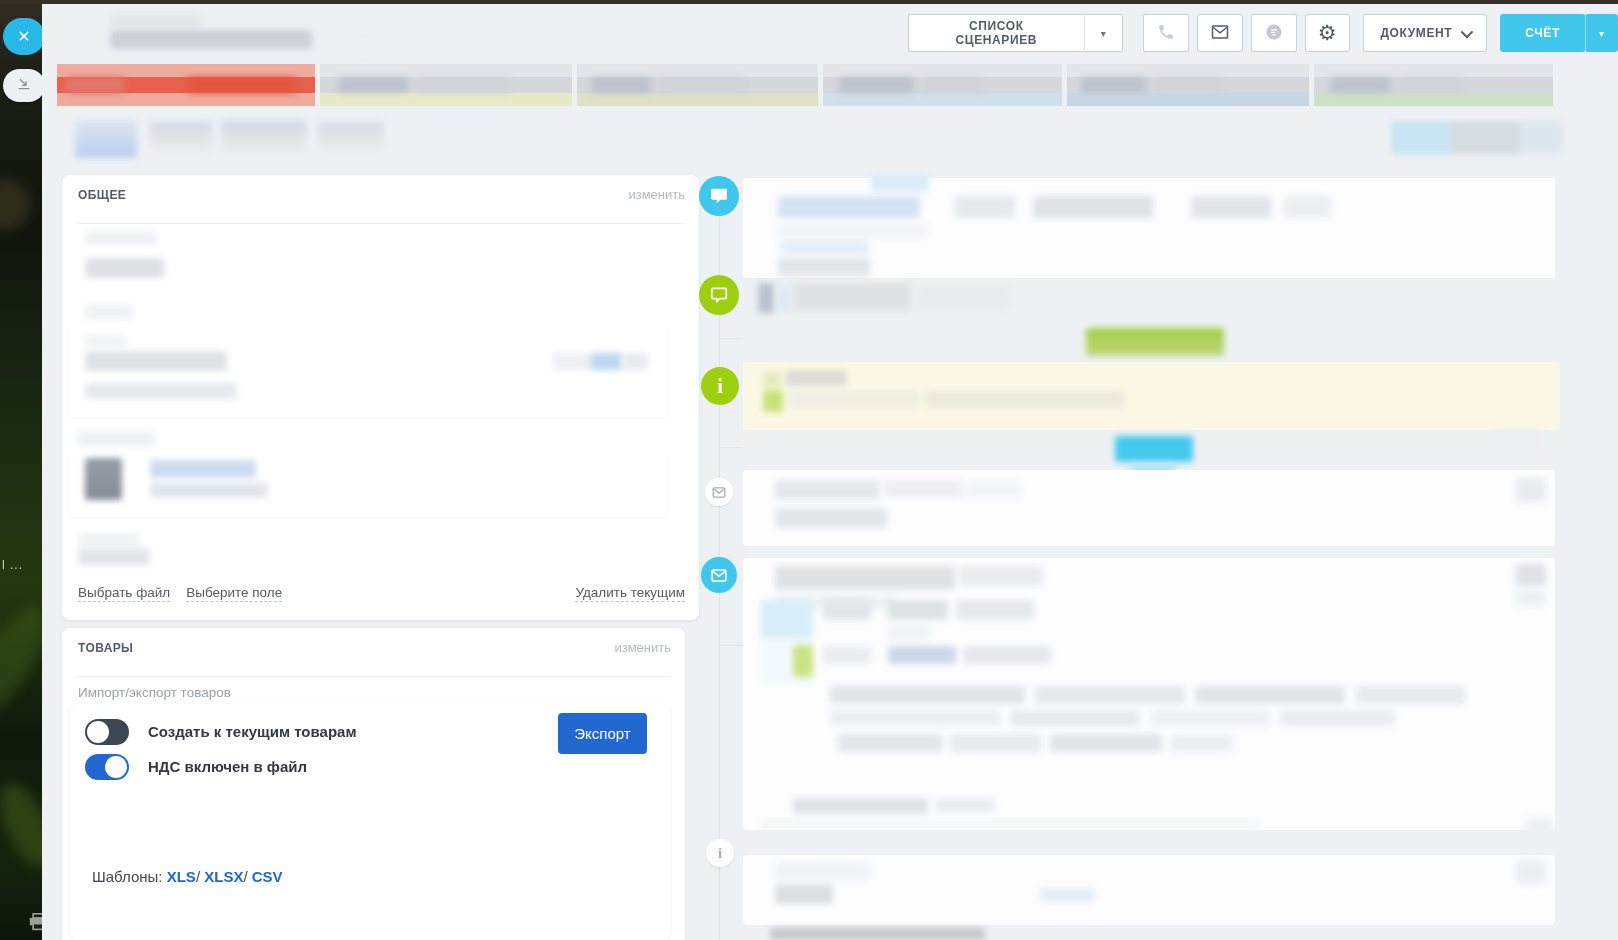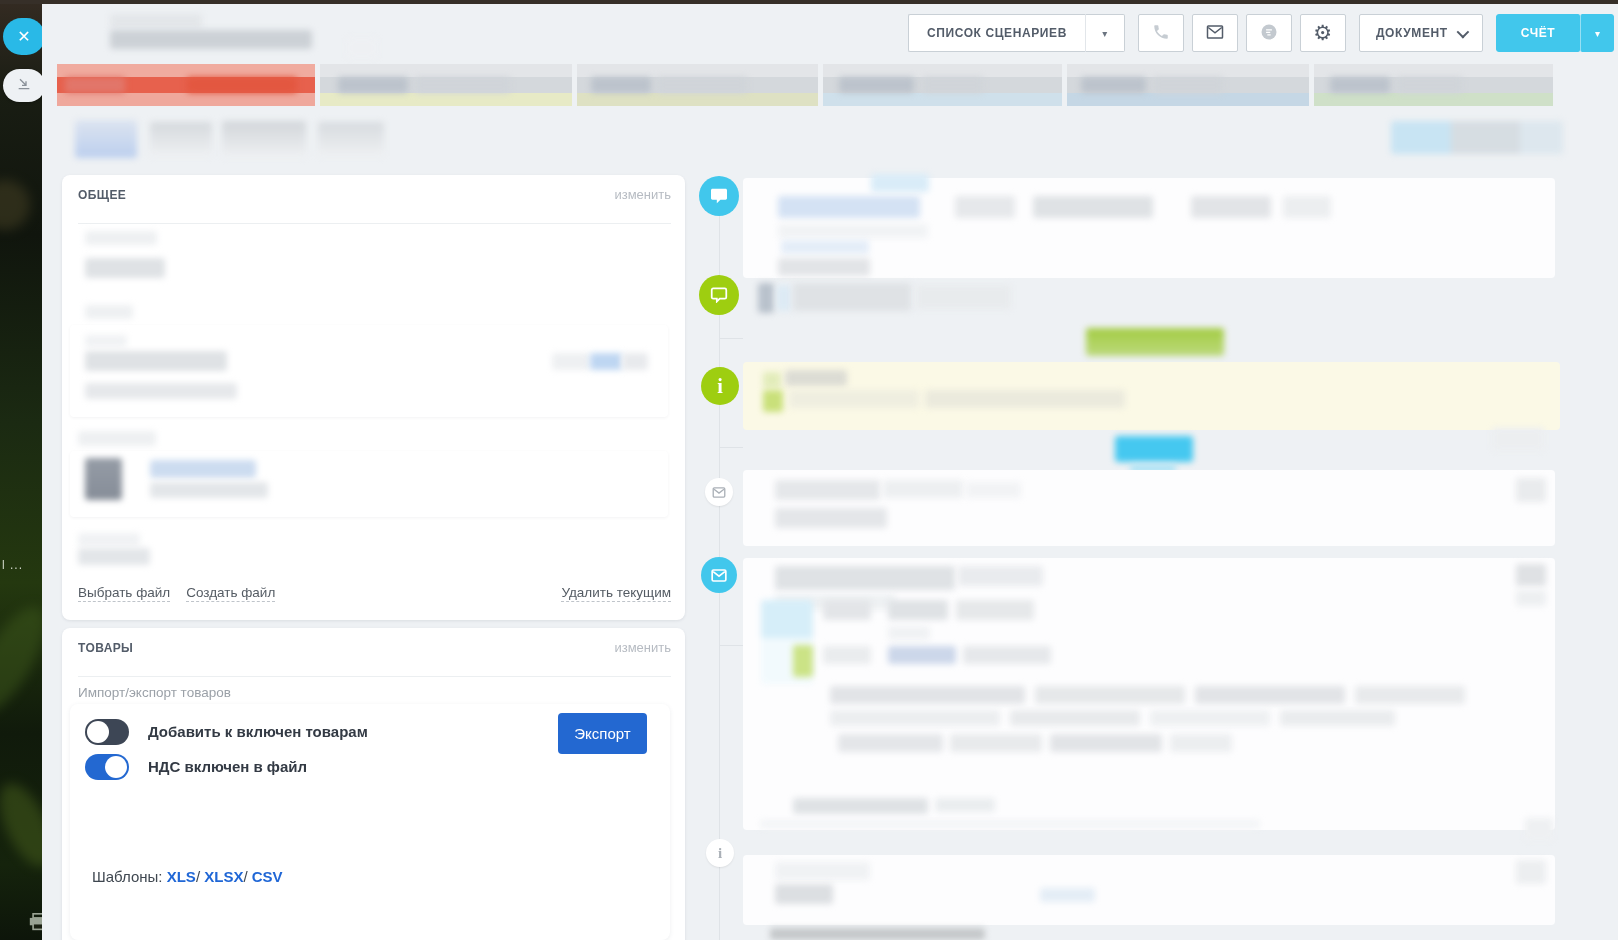--- a/index.html
+++ b/index.html
@@ -104,21 +104,21 @@
     </span>
   </button>
 
   <div class="panel">
 
     <div class="b" style="left:68px;top:14px;width:92px;height:14px;background:#e3e6e9;"></div>
     <div class="b" style="left:68px;top:30px;width:202px;height:19px;background:#ccd1d6;"></div>
     <div class="b" style="left:305px;top:38px;width:30px;height:20px;background:#eef0f3;"></div>
 
     <div class="topbar-actions" style="left:866px;">
-      <div class="btn-group" style="margin-right:13px;">
+      <div class="btn-group" style="margin-right:20px;">
         <button class="btn main">
           <span>СПИСОК СЦЕНАРИЕВ</span>
         </button>
         <button class="btn drop">
           <span>▾</span>
         </button>
       </div>
       <button class="btn iconbtn" style="margin-right:8px;color:#c6ccd2;">
         <span>
           <svg width="18" height="18" viewBox="0 0 24 24" fill="currentColor">
@@ -184,21 +184,21 @@
       <div class="b" style="left:83px;top:13px;width:65px;height:16px;background:#d0d4d9;"></div>
     </div>
 
     <div class="b" style="left:33px;top:120px;width:62px;height:38px;background:linear-gradient(180deg,#dce4f0,#bccfee);"></div>
     <div class="b" style="left:108px;top:122px;width:62px;height:34px;background:linear-gradient(180deg,#d5d9dd,#eef0f2);"></div>
     <div class="b" style="left:180px;top:121px;width:84px;height:36px;background:linear-gradient(180deg,#d2d6da,#eef0f2);"></div>
     <div class="b" style="left:276px;top:122px;width:66px;height:34px;background:linear-gradient(180deg,#d7dbdf,#eef0f2);"></div>
     <div class="b" style="left:1349px;top:121px;width:172px;height:33px;background:linear-gradient(90deg,#c8e4f3 0 35%,#d6dde2 35% 75%,#dde7ee 75% 100%);"></div>
   </div>
 
-  <div class="card" style="top:175px;height:445px;">
+  <div class="card" style="top:175px;height:445px;padding-left:14px;">
     <div class="card-head">
       <span class="card-title">ОБЩЕЕ</span>
       <span class="edit-link">изменить</span>
     </div>
     <div class="card-divider"></div>
 
     <div class="b" style="left:23px;top:56px;width:72px;height:14px;background:#eef0f2;"></div>
     <div class="b" style="left:23px;top:83px;width:80px;height:20px;background:#dfe2e5;"></div>
     <div class="b" style="left:23px;top:130px;width:48px;height:14px;background:#eef0f2;"></div>
     <div class="softbox" style="left:8px;top:150px;width:598px;height:92px;">
@@ -213,37 +213,37 @@
     <div class="softbox" style="left:8px;top:276px;width:598px;height:66px;">
       <div class="b" style="left:15px;top:7px;width:37px;height:42px;background:linear-gradient(180deg,#959ca6,#868d98);"></div>
       <div class="b" style="left:80px;top:9px;width:106px;height:18px;background:#ccdcf0;"></div>
       <div class="b" style="left:80px;top:31px;width:118px;height:16px;background:#e3e6e9;"></div>
     </div>
     <div class="b" style="left:16px;top:358px;width:62px;height:13px;background:#f0f2f4;"></div>
     <div class="b" style="left:16px;top:373px;width:72px;height:17px;background:#e3e6e9;"></div>
 
     <div class="abs" style="left:16px;bottom:18px;display:flex;gap:16px;">
       <span class="dashed-link">Выбрать файл</span>
-      <span class="dashed-link">Создать файл</span>
+      <span class="dashed-link">Выберите поле</span>
     </div>
     <span class="dashed-link abs" style="right:14px;bottom:18px;">Удалить текущим</span>
   </div>
 
   <div class="card" style="top:628px;height:344px;border-radius:8px 8px 0 0;">
     <div class="card-head">
       <span class="card-title">ТОВАРЫ</span>
       <span class="edit-link">изменить</span>
     </div>
     <div class="card-divider"></div>
     <div class="abs" style="left:16px;top:57px;font-size:13.5px;color:#9ba1a8;">Импорт/экспорт товаров</div>
     <div class="innerbox" style="left:8px;top:76px;width:600px;height:236px;">
       <div class="toggle toggle--off" style="left:15px;top:15px;">
           <span class="knob"></span>
         </div>
-      <span class="toggle-label" style="left:78px;top:19px;">Добавить к включен товарам</span>
+      <span class="toggle-label" style="left:78px;top:19px;">Создать к текущим товарам</span>
       <button class="export-btn" style="left:488px;top:9px;width:89px;height:41px;">
         <span>Экспорт</span>
       </button>
       <div class="toggle toggle--on" style="left:15px;top:50px;">
           <span class="knob"></span>
         </div>
       <span class="toggle-label" style="left:78px;top:54px;">НДС включен в файл</span>
       <div class="templates" style="left:22px;top:164px;">
         <span>Шаблоны:</span>
         <a class="tpl-link">XLS</a><span>/</span>

